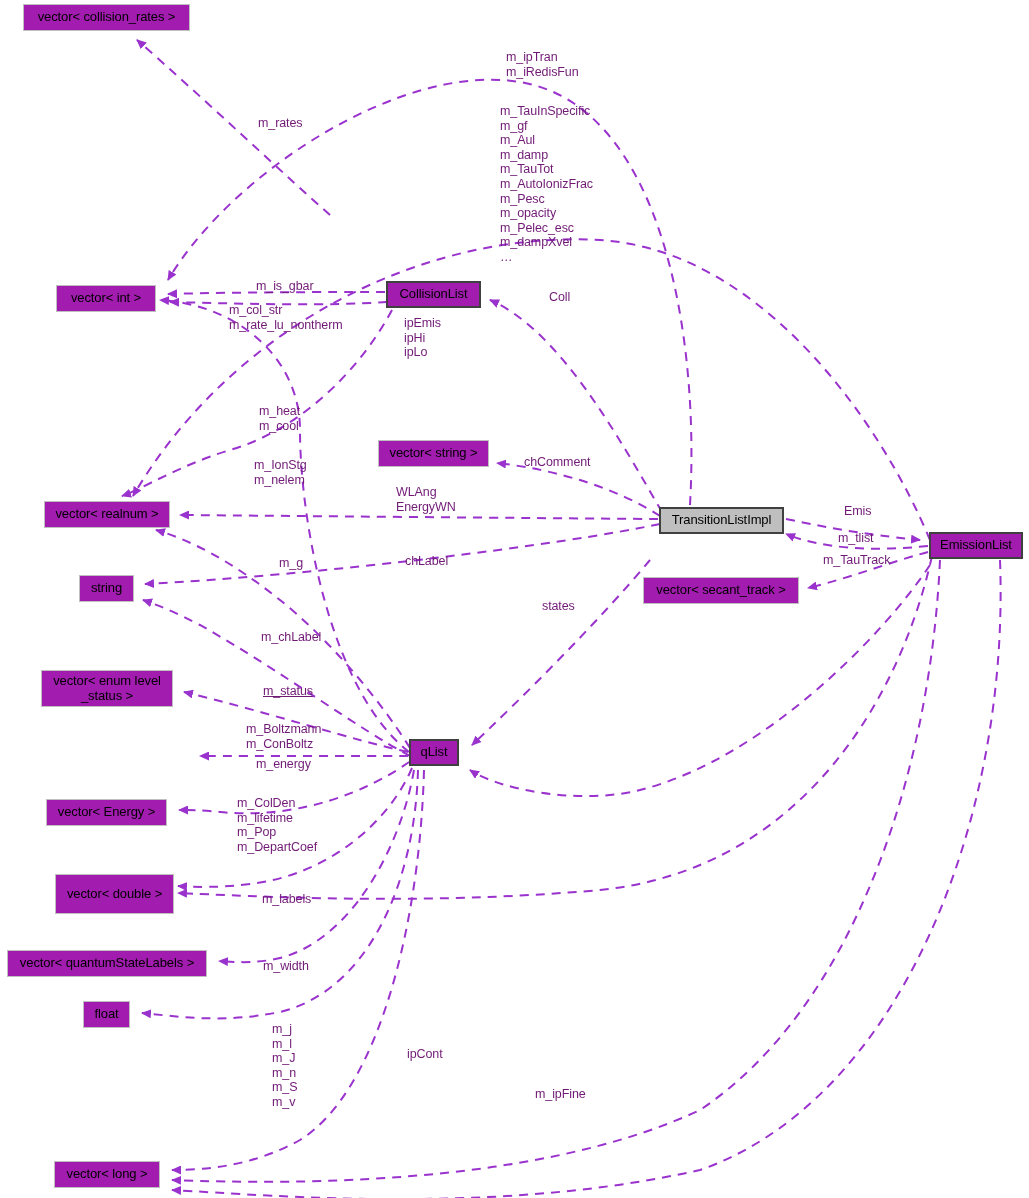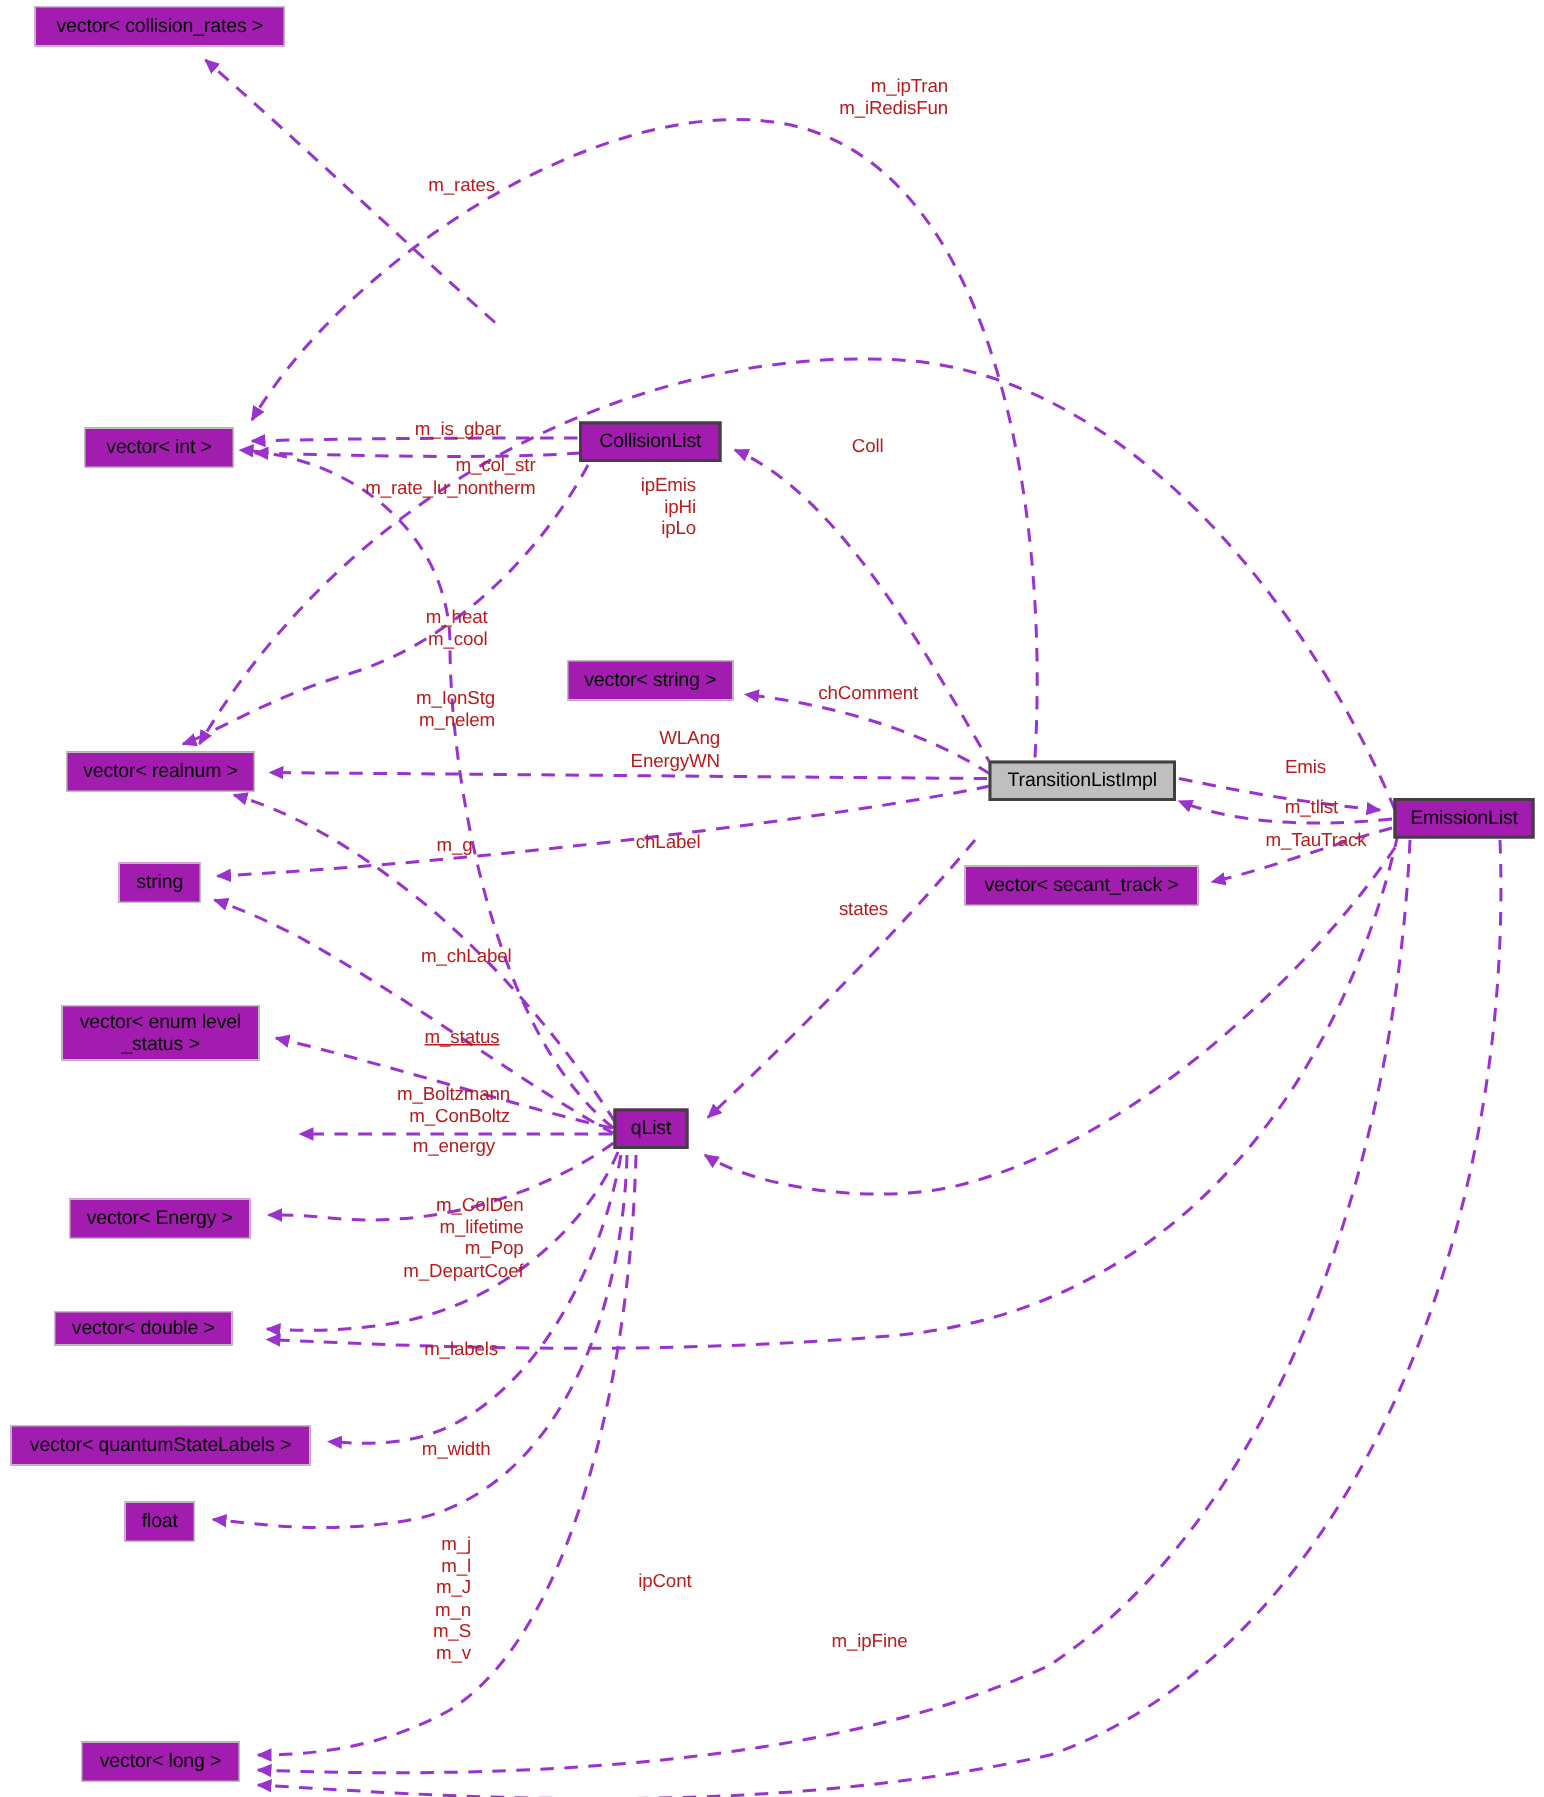--- a/index.html
+++ b/index.html
@@ -41,24 +41,24 @@
   }
   .node.bold {
     border: 2px solid #404040;
   }
   .node.current {
     border: 2px solid #404040;
     background: #bfbfbf;
   }
   .elabel {
     position: absolute;
-    color: #b91c1c;
+    color: #701a75;
     font-size: 12.5px;
     line-height: 14.6px;
-    text-align: right;
+    text-align: left;
     white-space: pre;
     letter-spacing: -0.1px;
   }
 </style>
 </head>
 <body>
 
 <div id="diagram">
 
   <svg id="edges" viewBox="0 0 1029 1198" xmlns="http://www.w3.org/2000/svg">
@@ -146,33 +146,44 @@
   <div class="node" style="left:643px; top:577px; width:156px; height:27px;">vector&lt; secant_track &gt;</div>
 
   <div class="node" style="left:41px; top:670px; width:132px; height:37px;">vector&lt; enum level
 _status &gt;</div>
 
   <div class="node bold" style="left:409px; top:739px; width:50px; height:27px;">qList</div>
 
 
   <div class="node" style="left:46px; top:799px; width:121px; height:27px;">vector&lt; Energy &gt;</div>
 
-  <div class="node" style="left:36px; top:874px; width:119px; height:23px;">vector&lt; double &gt;</div>
+  <div class="node" style="left:55px; top:874px; width:119px; height:40px;">vector&lt; double &gt;</div>
 
   <div class="node" style="left:7px; top:950px; width:200px; height:27px;">vector&lt; quantumStateLabels &gt;</div>
 
   <div class="node" style="left:83px; top:1001px; width:47px; height:27px;">float</div>
 
   <div class="node" style="left:54px; top:1161px; width:106px; height:27px;">vector&lt; long &gt;</div>
 
   <div class="elabel" style="left:506px; top:50px; width:126px;">m_ipTran
 m_iRedisFun</div>
 
   <div class="elabel" style="left:258px; top:116px; width:72px;">m_rates</div>
 
+  <div class="elabel" style="left:500px; top:104px; width:138px;">m_TauInSpecific
+m_gf
+m_Aul
+m_damp
+m_TauTot
+m_AutoIonizFrac
+m_Pesc
+m_opacity
+m_Pelec_esc
+m_dampXvel
+…</div>
 
   <div class="elabel" style="left:256px; top:279px; width:78px;">m_is_gbar</div>
 
   <div class="elabel" style="left:549px; top:290px; width:40px;">Coll</div>
 
   <div class="elabel" style="left:229px; top:303px; width:128px;">m_col_str
 m_rate_lu_nontherm</div>
 
   <div class="elabel" style="left:404px; top:316px; width:60px;">ipEmis
 ipHi

